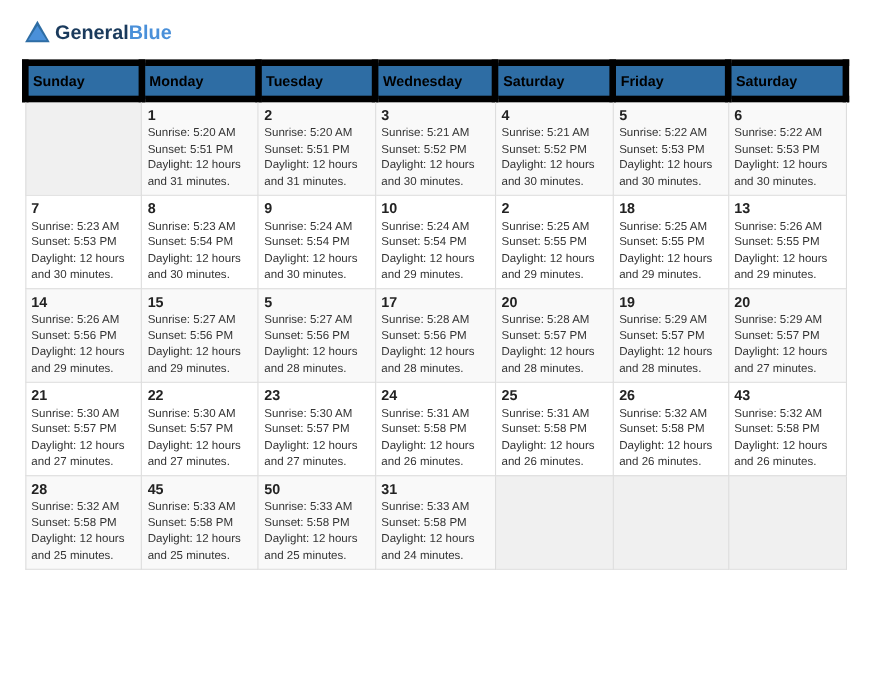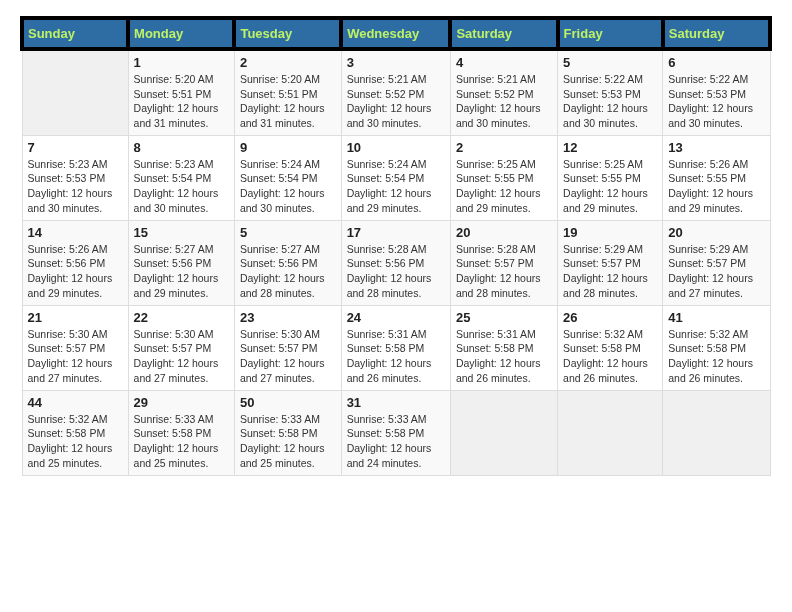--- a/index.html
+++ b/index.html
@@ -54,26 +54,26 @@
       color: #444;
       margin-top: 2px;
     }
     .calendar {
       width: 100%;
       border-collapse: collapse;
       font-size: 11px;
     }
     .calendar thead th {
       background: #2e6da4;
-      color: #bef264;
+      color: #000000;
       padding: 6px 4px;
       text-align: left;
       font-size: 13px;
       font-weight: bold;
-      border: 4px solid #000000;
+      border: 6px solid #000000;
     }
     .calendar tbody td {
       vertical-align: top;
       padding: 4px 5px;
       border: 1px solid #ddd;
       width: 113px;
       height: 85px;
       background: #fff;
     }
     .calendar tbody tr:nth-child(odd) td {
@@ -95,20 +95,35 @@
       line-height: 1.4;
     }
     .empty-cell {
       background: #f0f0f0 !important;
     }
   </style>
 </head>
 <body>
 
 <div class="page">
+  <div class="header">
+    <div class="logo">
+      <svg class="logo-icon" viewBox="0 0 30 30">
+        <polygon points="15,3 27,24 3,24" fill="#2e6da4"></polygon>
+        <polygon points="15,8 24,22 6,22" fill="#4a90d9"></polygon>
+      </svg>
+      <div class="logo-text">
+          <div><span style="color:#1a3a5c">General</span><span style="color:#4a90d9">Blue</span></div>
+        </div>
+    </div>
+    <div class="title-block">
+      <div class="month-title"></div>
+      <div class="location"></div>
+    </div>
+  </div>
 
   <table class="calendar">
     <thead>
       <tr>
       <th>Sunday</th>
           <th>Monday</th>
           <th>Tuesday</th>
           <th>Wednesday</th>
           <th>Saturday</th>
           <th>Friday</th>
@@ -158,21 +173,21 @@
           </td>
           <td>
             <span class="day-num">10</span>
             <div class="day-info">Sunrise: 5:24 AM<br>Sunset: 5:54 PM<br>Daylight: 12 hours<br>and 29 minutes.</div>
           </td>
           <td>
             <span class="day-num">2</span>
             <div class="day-info">Sunrise: 5:25 AM<br>Sunset: 5:55 PM<br>Daylight: 12 hours<br>and 29 minutes.</div>
           </td>
           <td>
-            <span class="day-num">12</span>
+            <span class="day-num">18</span>
             <div class="day-info">Sunrise: 5:25 AM<br>Sunset: 5:55 PM<br>Daylight: 12 hours<br>and 29 minutes.</div>
           </td>
           <td>
             <span class="day-num">13</span>
             <div class="day-info">Sunrise: 5:26 AM<br>Sunset: 5:55 PM<br>Daylight: 12 hours<br>and 29 minutes.</div>
           </td>
         </tr>
         <tr>
           <td>
             <span class="day-num">14</span>
@@ -222,31 +237,31 @@
           </td>
           <td>
             <span class="day-num">25</span>
             <div class="day-info">Sunrise: 5:31 AM<br>Sunset: 5:58 PM<br>Daylight: 12 hours<br>and 26 minutes.</div>
           </td>
           <td>
             <span class="day-num">26</span>
             <div class="day-info">Sunrise: 5:32 AM<br>Sunset: 5:58 PM<br>Daylight: 12 hours<br>and 26 minutes.</div>
           </td>
           <td>
-            <span class="day-num">41</span>
+            <span class="day-num">43</span>
             <div class="day-info">Sunrise: 5:32 AM<br>Sunset: 5:58 PM<br>Daylight: 12 hours<br>and 26 minutes.</div>
           </td>
         </tr>
         <tr>
           <td>
-            <span class="day-num">44</span>
+            <span class="day-num">28</span>
             <div class="day-info">Sunrise: 5:32 AM<br>Sunset: 5:58 PM<br>Daylight: 12 hours<br>and 25 minutes.</div>
           </td>
           <td>
-            <span class="day-num">29</span>
+            <span class="day-num">45</span>
             <div class="day-info">Sunrise: 5:33 AM<br>Sunset: 5:58 PM<br>Daylight: 12 hours<br>and 25 minutes.</div>
           </td>
           <td>
             <span class="day-num">50</span>
             <div class="day-info">Sunrise: 5:33 AM<br>Sunset: 5:58 PM<br>Daylight: 12 hours<br>and 25 minutes.</div>
           </td>
           <td>
             <span class="day-num">31</span>
             <div class="day-info">Sunrise: 5:33 AM<br>Sunset: 5:58 PM<br>Daylight: 12 hours<br>and 24 minutes.</div>
           </td>

